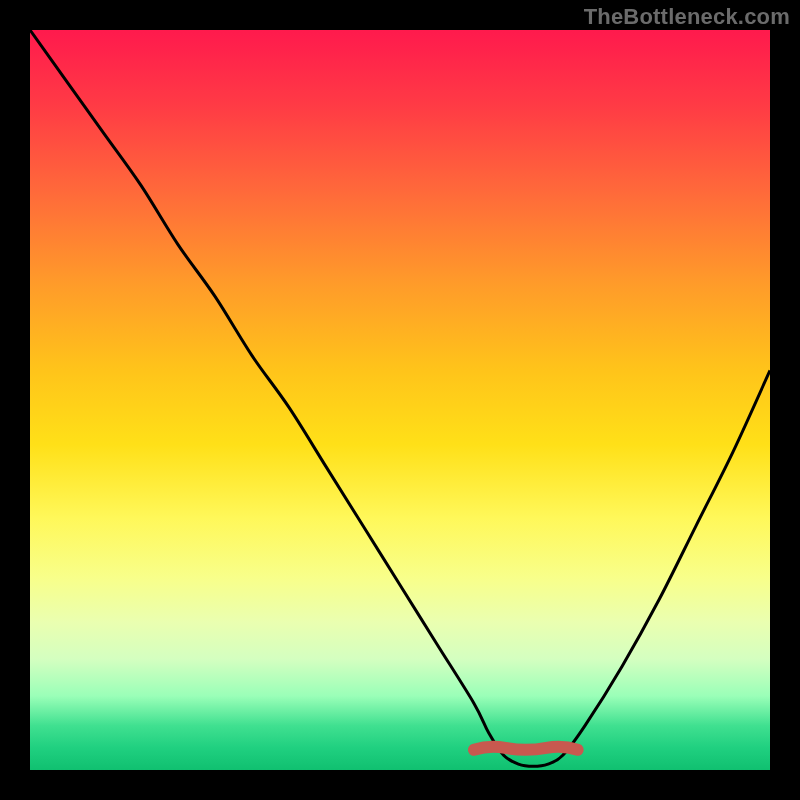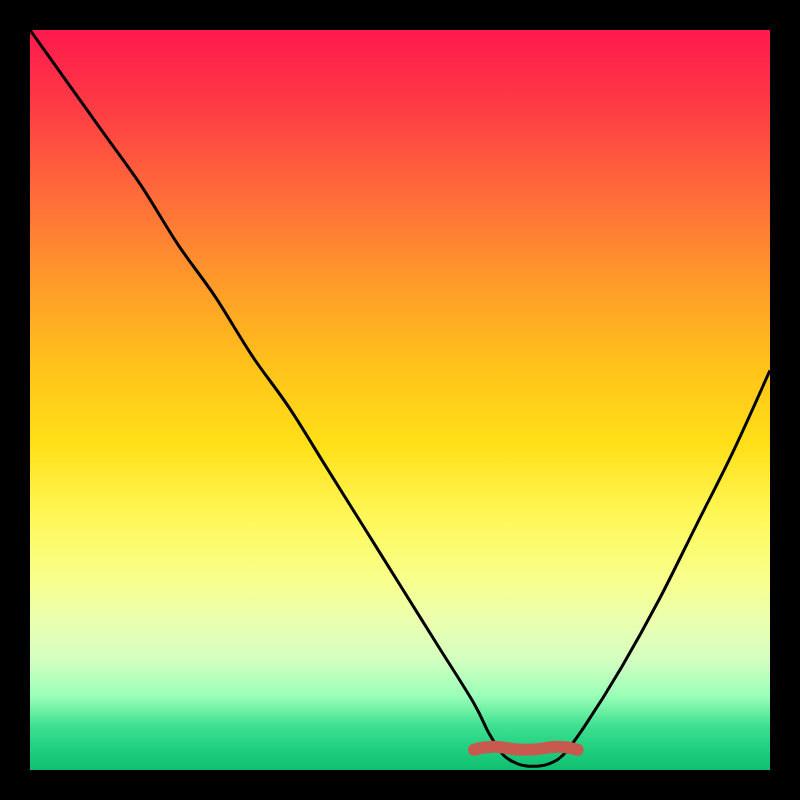--- a/index.html
+++ b/index.html
@@ -20,20 +20,21 @@
   #40e090 94%,
   #20d080 97%,
   #10c070 100%)}
 svg.curve{position:absolute;inset:0}
 .watermark{position:absolute;top:4px;right:10px;font-size:22px;font-weight:600;color:#6b6b6b;letter-spacing:.2px}
 </style>
 </head>
 <body>
 
 <div class="chart-wrap">
+  <div class="watermark">TheBottleneck.com</div>
   <div class="plot-area">
     <div class="gradient-bg"></div>
     <svg class="curve" viewBox="0 0 740 740" preserveAspectRatio="none">
       <path id="curve-path" fill="none" stroke="#000000" stroke-width="3" d="M 0 0 C 6.166666666666667 8.633333333333326 24.666666666666664 34.53333333333329 37 51.799999999999955 C 49.333333333333336 69.06666666666662 61.666666666666664 86.33333333333336 74 103.60000000000002 C 86.33333333333333 120.86666666666669 98.66666666666667 136.89999999999998 111 155.39999999999998 C 123.33333333333333 173.89999999999998 135.66666666666666 196.10000000000002 148 214.60000000000002 C 160.33333333333334 233.10000000000002 172.66666666666666 247.89999999999998 185 266.4 C 197.33333333333334 284.9 209.66666666666666 307.09999999999997 222 325.59999999999997 C 234.33333333333334 344.09999999999997 246.66666666666666 358.90000000000003 259 377.40000000000003 C 271.3333333333333 395.90000000000003 283.6666666666667 416.8666666666667 296 436.6 C 308.3333333333333 456.33333333333337 320.6666666666667 476.0666666666666 333 495.79999999999995 C 345.3333333333333 515.5333333333333 357.66666666666663 535.2666666666667 370 555 C 382.33333333333337 574.7333333333333 394.66666666666674 594.4666666666667 407.00000000000006 614.2 C 419.33333333333337 633.9333333333334 435.3666666666667 658.6 444 673.4 C 452.6333333333333 688.1999999999999 453.8666666666667 694.3666666666667 458.8 703 C 463.73333333333335 711.6333333333333 468.6666666666667 720.02 473.6 725.2 C 478.53333333333336 730.3800000000001 483.4666666666667 732.23 488.40000000000003 734.08 C 493.33333333333337 735.9300000000001 498.2666666666667 736.3 503.20000000000005 736.3 C 508.1333333333334 736.3 513.0666666666667 735.9300000000001 518 734.08 C 522.9333333333333 732.23 526.6333333333333 731.6133333333333 532.8 725.2 C 538.9666666666666 718.7866666666667 545.1333333333333 710.4000000000001 555 695.6 C 564.8666666666667 680.8 579.6666666666666 657.3666666666667 592 636.4 C 604.3333333333334 615.4333333333333 616.6666666666666 593.2333333333333 629 569.8 C 641.3333333333334 546.3666666666666 653.6666666666666 520.4666666666666 666 495.79999999999995 C 678.3333333333334 471.1333333333333 690.6666666666666 447.7 703 421.8 C 715.3333333333334 395.90000000000003 733.8333333333334 353.96666666666664 740 340.4"></path>
       <path id="marker-path" fill="none" stroke="#c8594f" stroke-width="12" stroke-linecap="round" d="M 444 719.8 Q 459.54 714.8 475.08 717.8 Q 495.8 721.8 516.52 717.8 Q 532.0600000000001 714.8 547.6 719.8"></path>
     </svg>
   </div>
 </div>
 
 </body></html>

